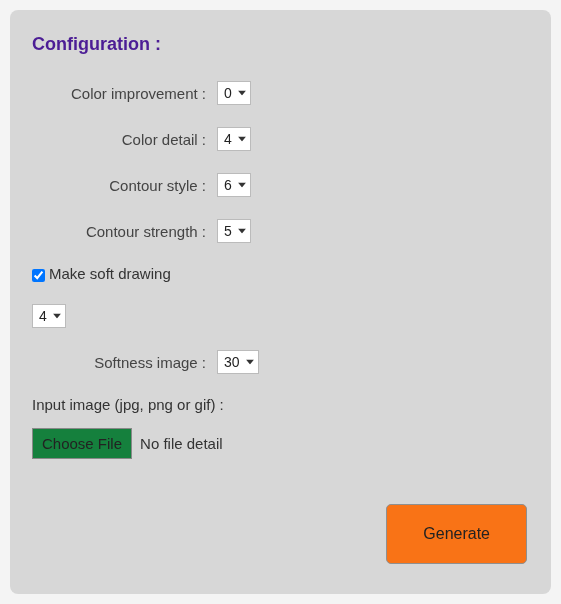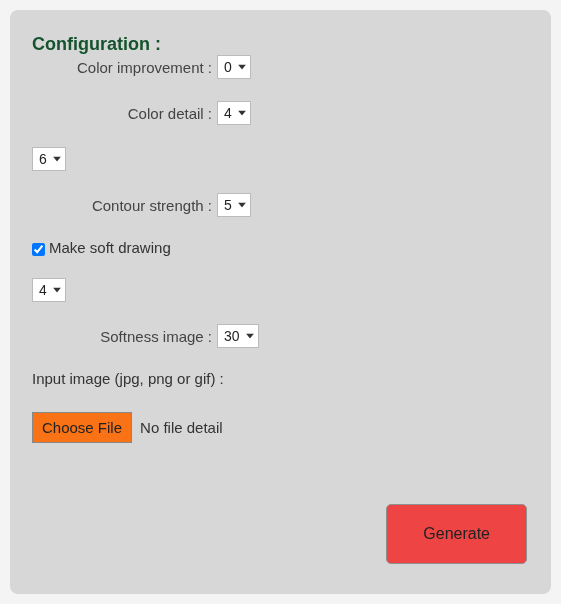--- a/index.html
+++ b/index.html
@@ -16,32 +16,33 @@
       background: #d7d7d7;
       border-radius: 8px;
       padding: 24px 22px 28px 22px;
       width: 541px;
       min-height: 584px;
       position: relative;
     }
     .title {
       font-weight: bold;
       font-size: 18px;
-      color: #14532d;
+      color: #4c1d95;
+      margin-bottom: 26px;
     }
     .row {
       display: flex;
       align-items: center;
       margin-bottom: 22px;
     }
     .row .label {
       width: 185px;
       text-align: right;
       color: #444;
-      padding-right: 5px;
+      padding-right: 11px;
       font-size: 15px;
     }
     .select-wrap {
       position: relative;
       display: inline-flex;
       align-items: center;
       background: #fff;
       border: 1px solid #bbb;
       padding: 2px 18px 2px 6px;
       font-size: 14px;
@@ -70,46 +71,46 @@
       height: 13px;
       cursor: pointer;
     }
     .check-row .chk-label {
       color: #333;
       font-size: 15px;
     }
     .input-file-label {
       color: #333;
       font-size: 15px;
-      margin-bottom: 25px;
+      margin-bottom: 15px;
     }
     .file-row {
       display: flex;
       align-items: center;
       margin-top: 6px;
     }
     .choose-btn {
-      background: #f97316;
+      background: #15803d;
       border: 1px solid #888;
       padding: 6px 9px;
       font-size: 15px;
       color: #222;
       cursor: pointer;
       font-family: inherit;
     }
     .file-status {
       margin-left: 8px;
       color: #333;
       font-size: 15px;
     }
     .generate-btn {
       position: absolute;
       right: 24px;
       bottom: 30px;
-      background: #ef4444;
+      background: #f97316;
       border: 1px solid #8f8f8f;
       border-radius: 5px;
       padding: 20px 36px;
       font-size: 16px;
       color: #222;
       cursor: pointer;
       font-family: inherit;
     }
   </style>
 </head>
@@ -136,20 +137,21 @@
       <span>4</span>
       <span class="select-caret">
         <svg width="8" height="5" viewBox="0 0 8 5">
             <path d="M0 0 L8 0 L4 5 Z" fill="#333"></path>
           </svg>
       </span>
     </div>
   </div>
 
   <div class="row">
+    <div class="label">Contour style :</div>
     <div class="select-wrap">
       <span>6</span>
       <span class="select-caret">
         <svg width="8" height="5" viewBox="0 0 8 5">
             <path d="M0 0 L8 0 L4 5 Z" fill="#333"></path>
           </svg>
       </span>
     </div>
   </div>
 

